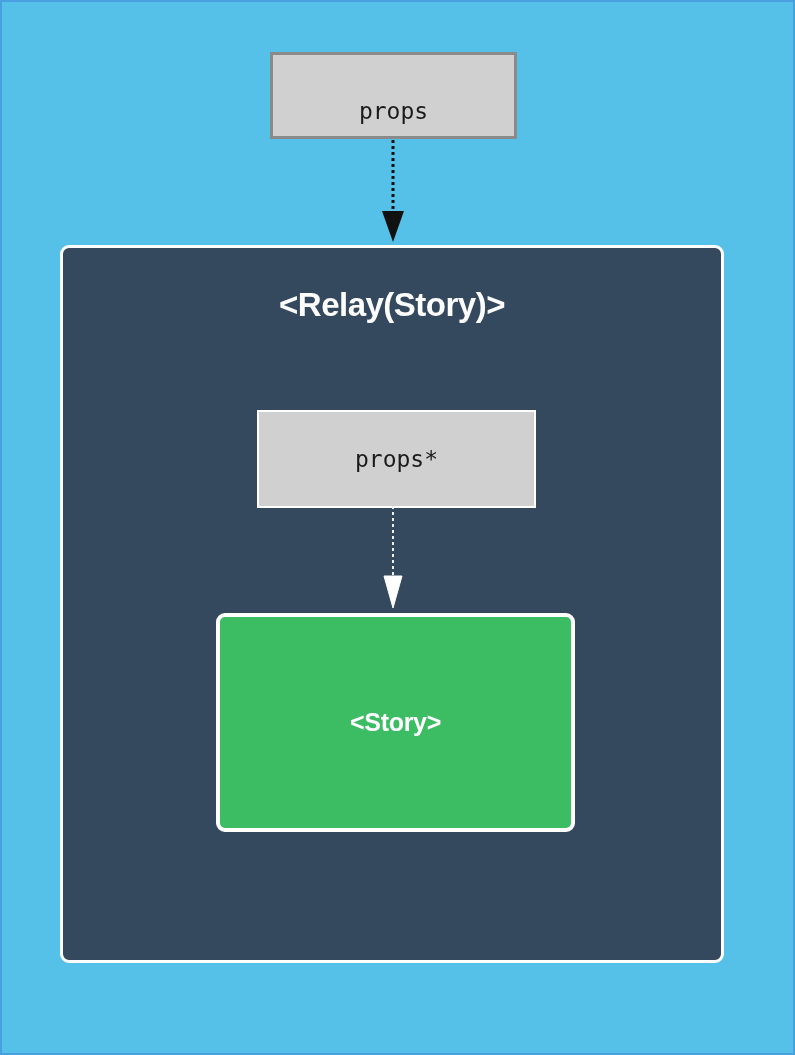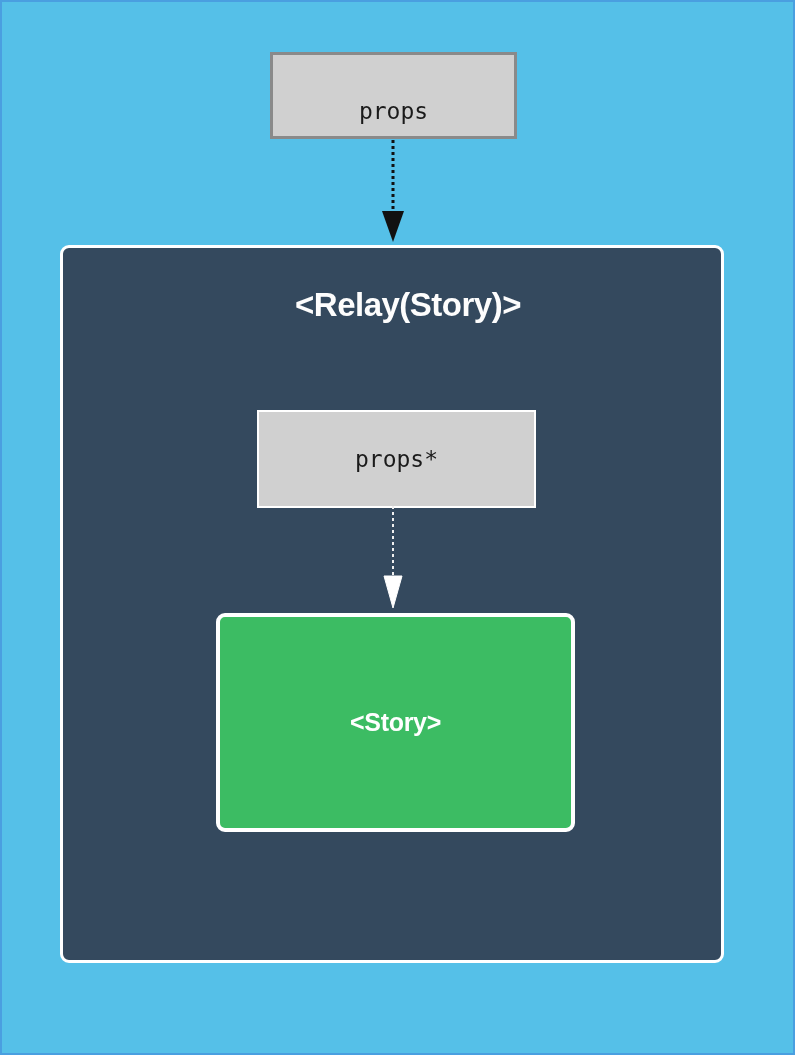--- a/index.html
+++ b/index.html
@@ -68,21 +68,20 @@
     left: 0;
     top: 40px;
     width: 100%;
     text-align: center;
     font-family: "Liberation Sans", sans-serif;
     font-weight: bold;
     font-size: 33px;
     color: #fdfdfd;
     letter-spacing: -0.5px;
     line-height: 1;
-    margin-left: 16px;
   }
 
   
   #props-inner-box {
     position: absolute;
     left: 194px;
     top: 162px;
     width: 279px;
     height: 98px;
     box-sizing: border-box;

